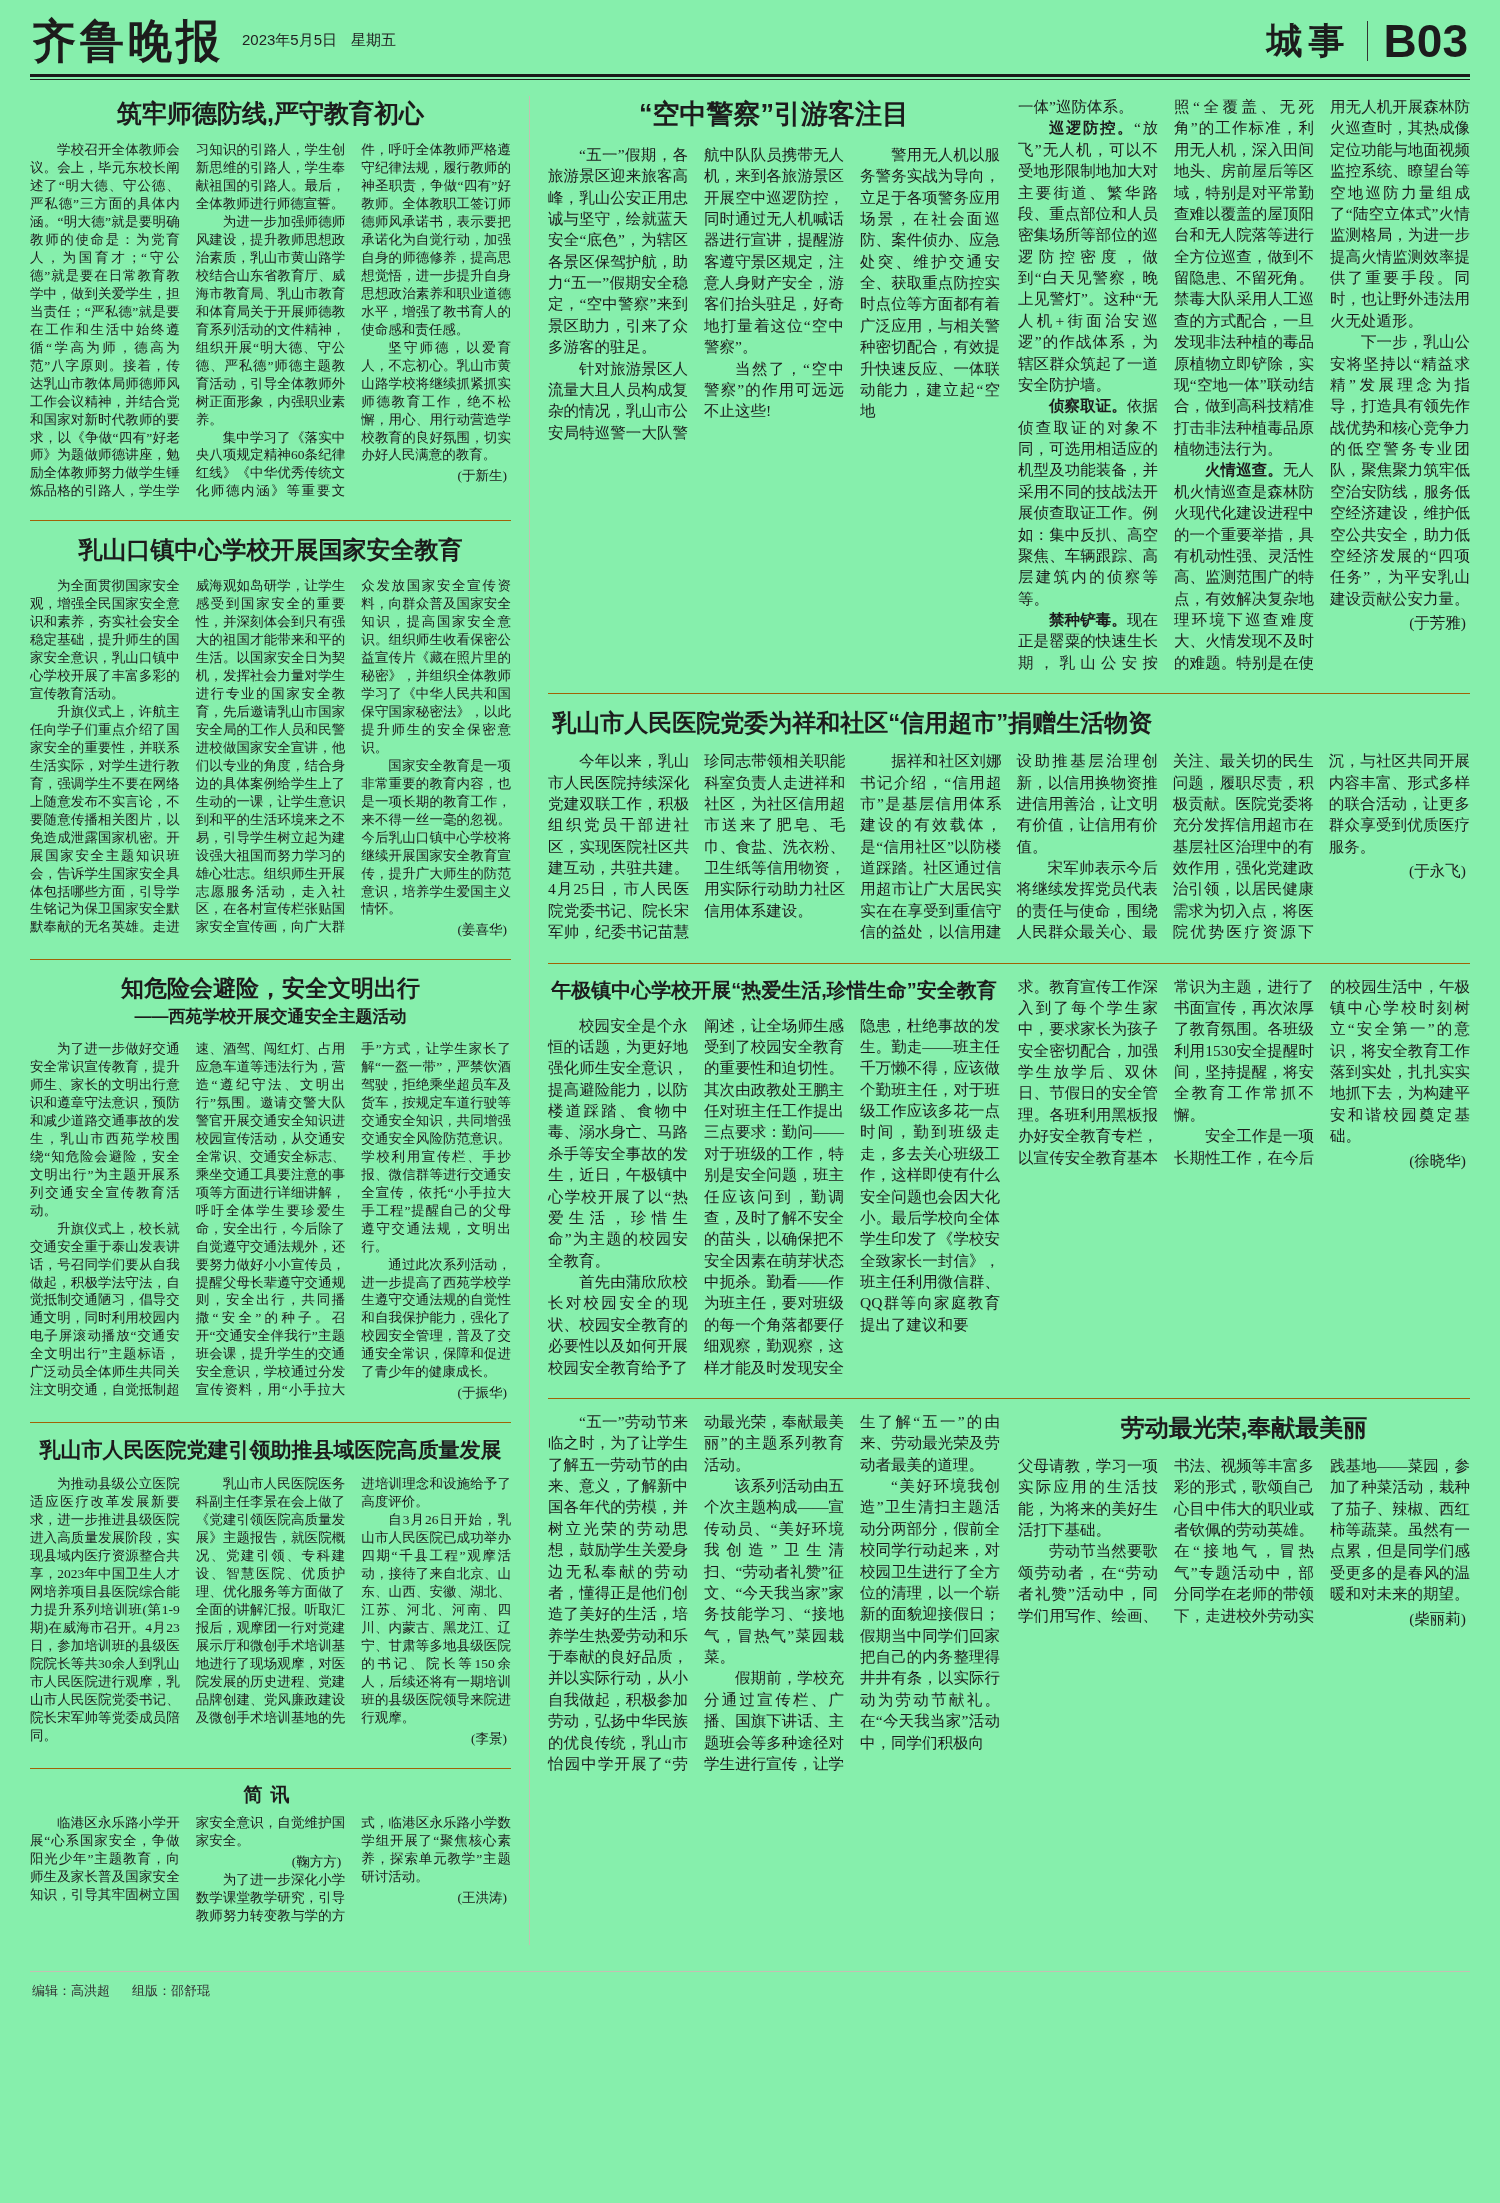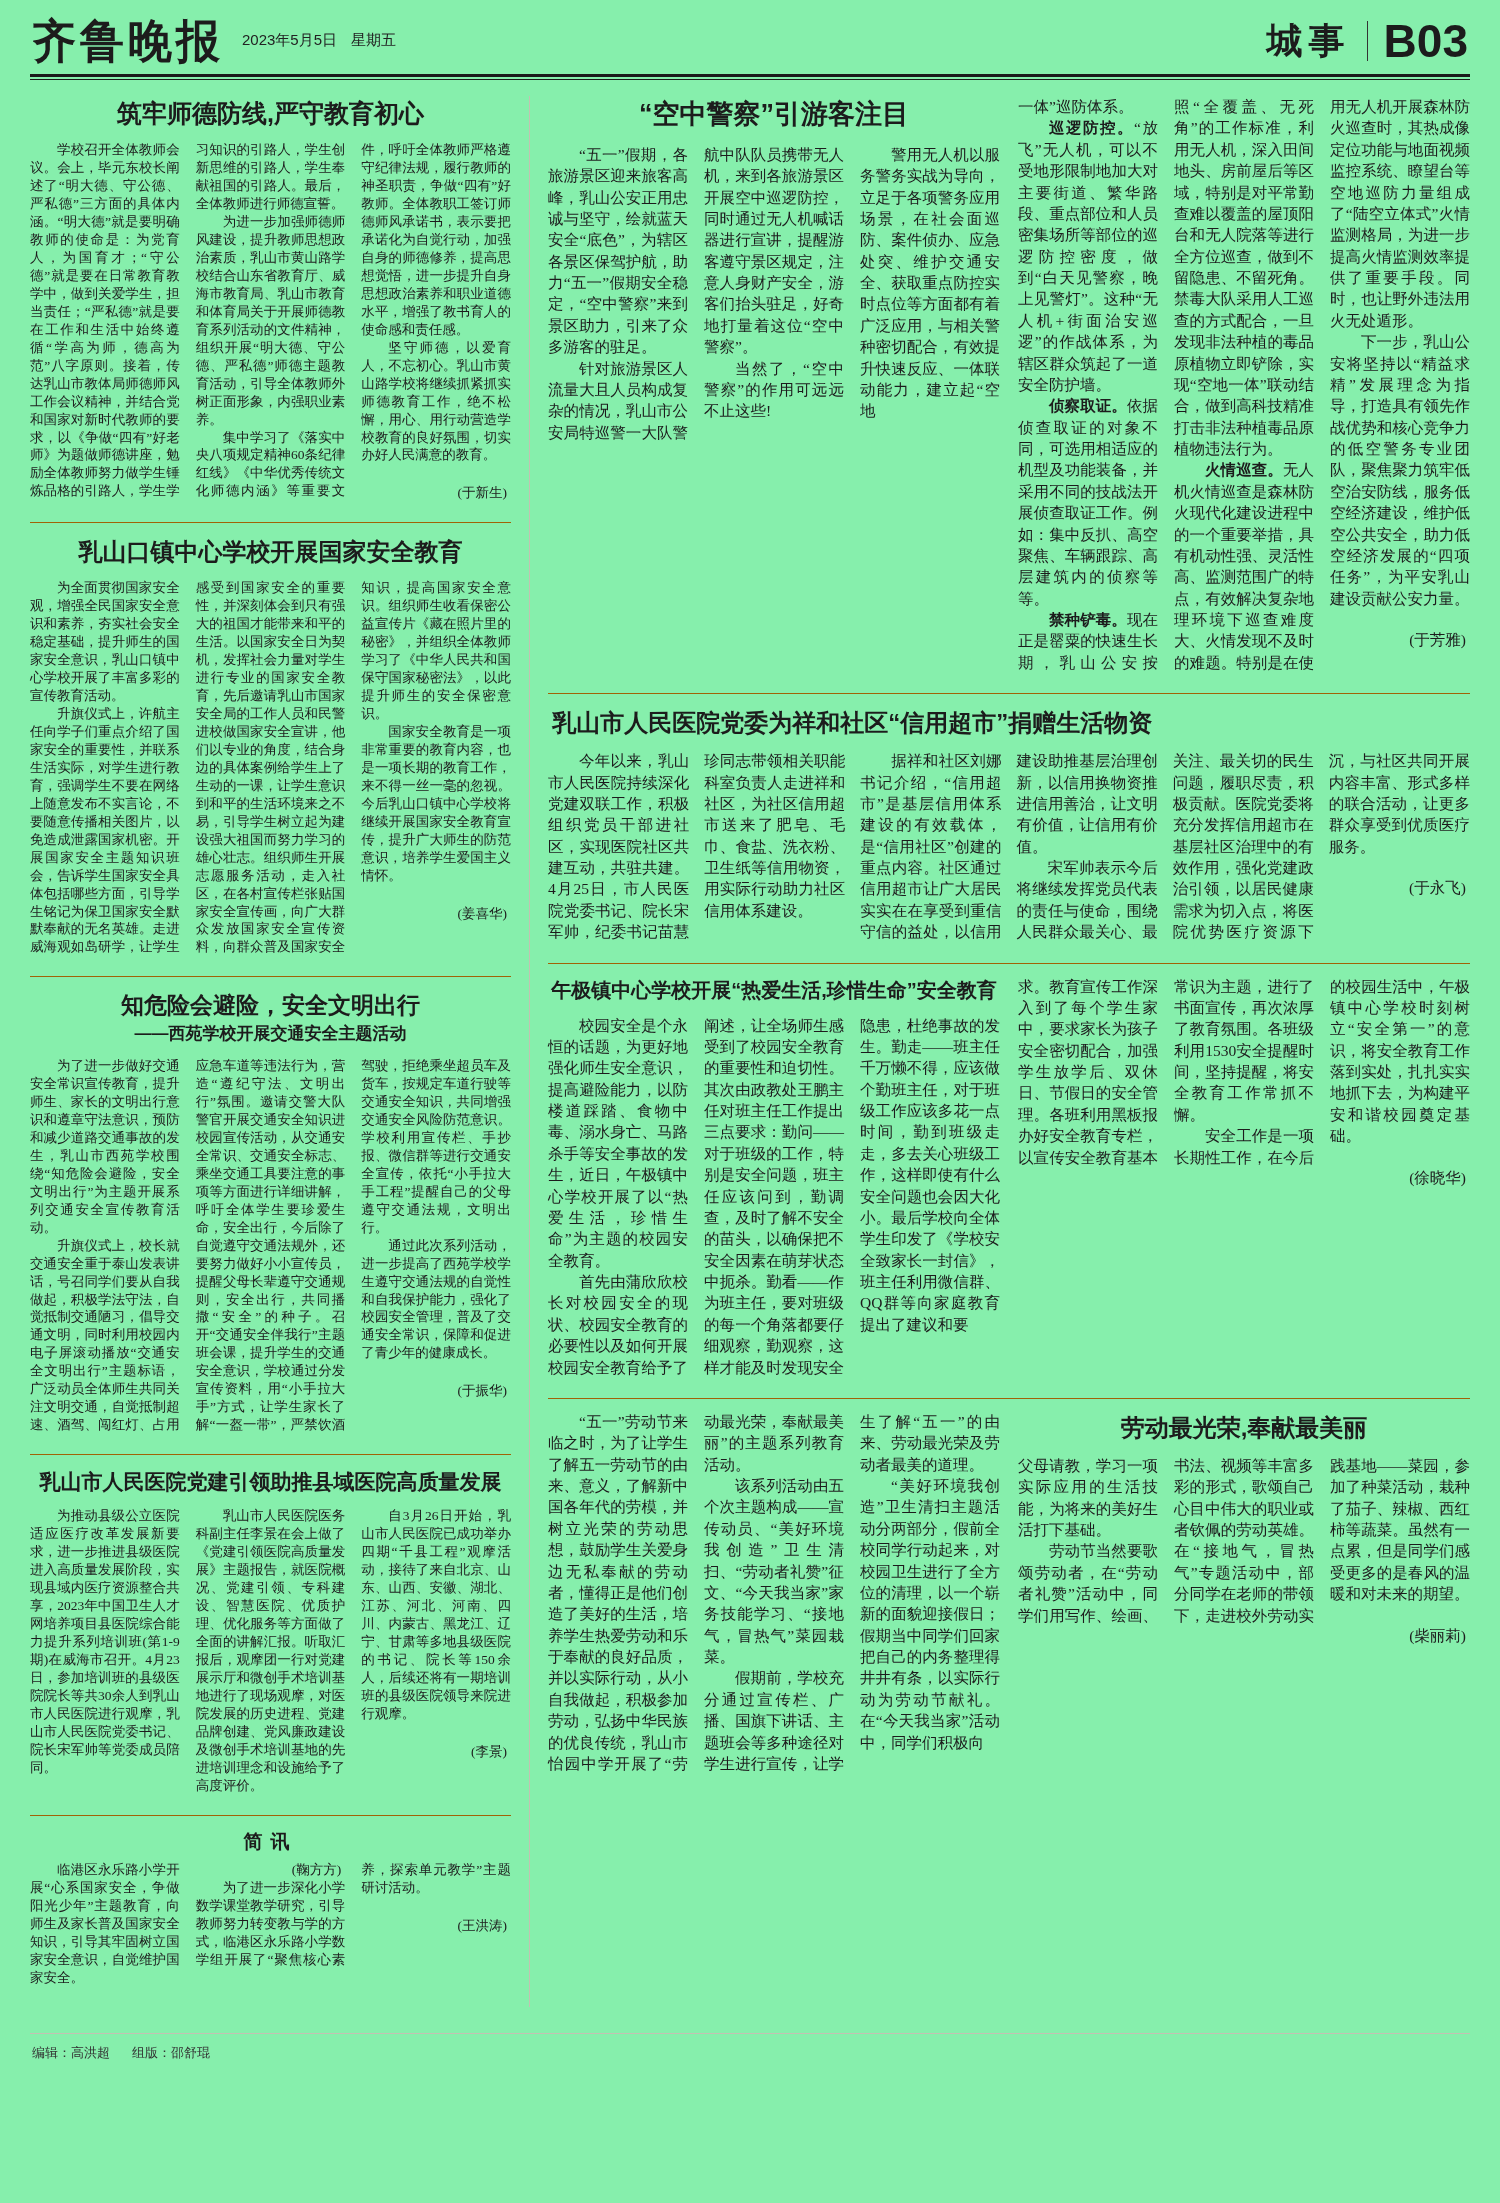--- a/index.html
+++ b/index.html
@@ -39,21 +39,21 @@
   .h-b4 { font-size:24px; }
   
   .body { text-align:justify; }
   .zone-left .body { font-size:13.5px; line-height:1.33; }
   .zone-right .body { font-size:15.5px; line-height:1.38; }
   .cols3 { column-count:3; column-gap:16px; }
   .cols6 { column-count:6; column-gap:15px; }
   .body p { margin:0; text-indent:2em; }
   .body p.cont { text-indent:0; }
   .body p b { font-family:"Liberation Sans", sans-serif; font-weight:bold; }
-  .byline { text-align:right; margin-top:20px; padding-right:4px; }
+  .byline { text-align:right; margin-top:3px; padding-right:4px; }
   
   .split { display:flex; gap:18px; align-items:flex-start; }
   .part { width:calc(50% - 9px); flex:none; }
   
   .ftr { margin-top:26px; padding:10px 2px 18px 2px; border-top:1px solid #c4c0b2;
          font-family:Liberation Mono, monospace; font-size:13px; color:#333; display:flex; gap:22px; }
 </style>
 </head>
 <body>
 
@@ -155,21 +155,21 @@
               <p>下一步，乳山公安将坚持以“精益求精”发展理念为指导，打造具有领先作战优势和核心竞争力的低空警务专业团队，聚焦聚力筑牢低空治安防线，服务低空经济建设，维护低空公共安全，助力低空经济发展的“四项任务”，为平安乳山建设贡献公安力量。</p>
               <div class="byline">(于芳雅)</div>
             </div>
         </div>
       </article>
 
       <article>
         <h2 class="headline h-b2">乳山市人民医院党委为祥和社区“信用超市”捐赠生活物资</h2>
         <div class="body cols6">
             <p>今年以来，乳山市人民医院持续深化党建双联工作，积极组织党员干部进社区，实现医院社区共建互动，共驻共建。4月25日，市人民医院党委书记、院长宋军帅，纪委书记苗慧珍同志带领相关职能科室负责人走进祥和社区，为社区信用超市送来了肥皂、毛巾、食盐、洗衣粉、卫生纸等信用物资，用实际行动助力社区信用体系建设。</p>
-            <p>据祥和社区刘娜书记介绍，“信用超市”是基层信用体系建设的有效载体，是“信用社区”创建的重点内容。社区通过信用超市让广大居民实实在在享受到重信守信的益处，以信用建设助推基层治理创新，以信用换物资推进信用善治，让文明有价值，让信用有价值。</p>
+            <p>据祥和社区刘娜书记介绍，“信用超市”是基层信用体系建设的有效载体，是“信用社区”以防楼道踩踏。社区通过信用超市让广大居民实实在在享受到重信守信的益处，以信用建设助推基层治理创新，以信用换物资推进信用善治，让文明有价值，让信用有价值。</p>
             <p>宋军帅表示今后将继续发挥党员代表的责任与使命，围绕人民群众最关心、最关注、最关切的民生问题，履职尽责，积极贡献。医院党委将充分发挥信用超市在基层社区治理中的有效作用，强化党建政治引领，以居民健康需求为切入点，将医院优势医疗资源下沉，与社区共同开展内容丰富、形式多样的联合活动，让更多群众享受到优质医疗服务。</p>
             <div class="byline">(于永飞)</div>
           </div>
       </article>
 
       <article class="split">
         <div class="part">
           <h2 class="headline h-b3">午极镇中心学校开展“热爱生活,珍惜生命”安全教育</h2>
           <div class="body cols3">
               <p>校园安全是个永恒的话题，为更好地强化师生安全意识，提高避险能力，以防楼道踩踏、食物中毒、溺水身亡、马路杀手等安全事故的发生，近日，午极镇中心学校开展了以“热爱生活，珍惜生命”为主题的校园安全教育。</p>

